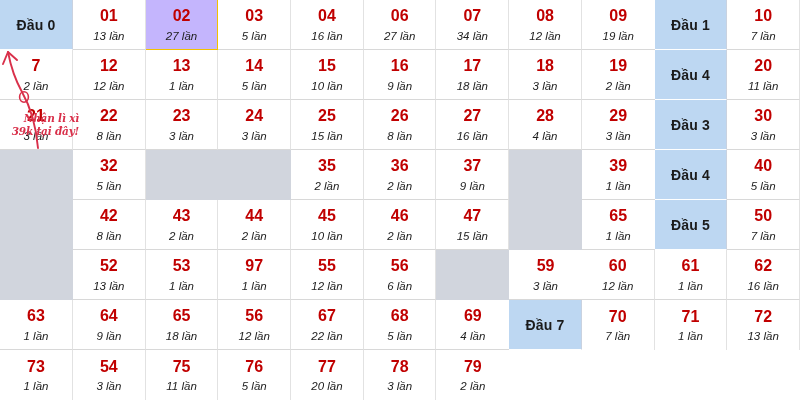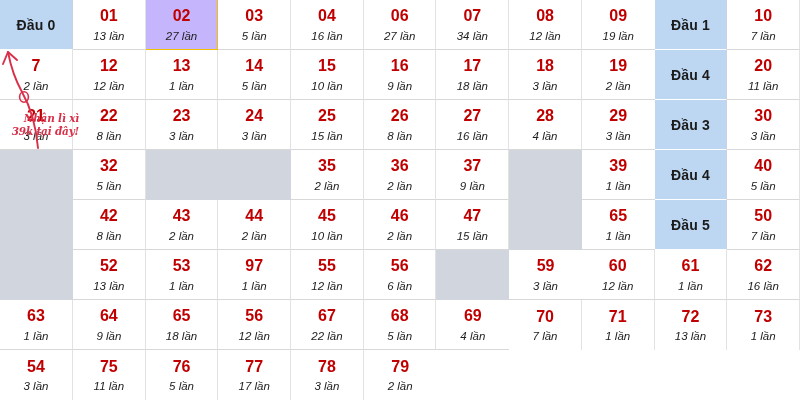--- a/index.html
+++ b/index.html
@@ -364,20 +364,21 @@
       <div class="cnt">22 lần</div>
     </div>
     <div class="cell">
       <div class="num">68</div>
       <div class="cnt">5 lần</div>
     </div>
     <div class="cell last-col">
       <div class="num">69</div>
       <div class="cnt">4 lần</div>
     </div>
+    <div class="row-head">Đầu 7</div>
     <div class="cell last-row">
       <div class="num">70</div>
       <div class="cnt">7 lần</div>
     </div>
     <div class="cell last-row">
       <div class="num">71</div>
       <div class="cnt">1 lần</div>
     </div>
     <div class="cell last-row">
       <div class="num">72</div>
@@ -394,21 +395,21 @@
     <div class="cell last-row">
       <div class="num">75</div>
       <div class="cnt">11 lần</div>
     </div>
     <div class="cell last-row">
       <div class="num">76</div>
       <div class="cnt">5 lần</div>
     </div>
     <div class="cell last-row">
       <div class="num">77</div>
-      <div class="cnt">17 lần</div>
+      <div class="cnt">20 lần</div>
     </div>
     <div class="cell last-row">
       <div class="num">78</div>
       <div class="cnt">3 lần</div>
     </div>
     <div class="cell last-col last-row">
       <div class="num">79</div>
       <div class="cnt">2 lần</div>
     </div>
   </div>

